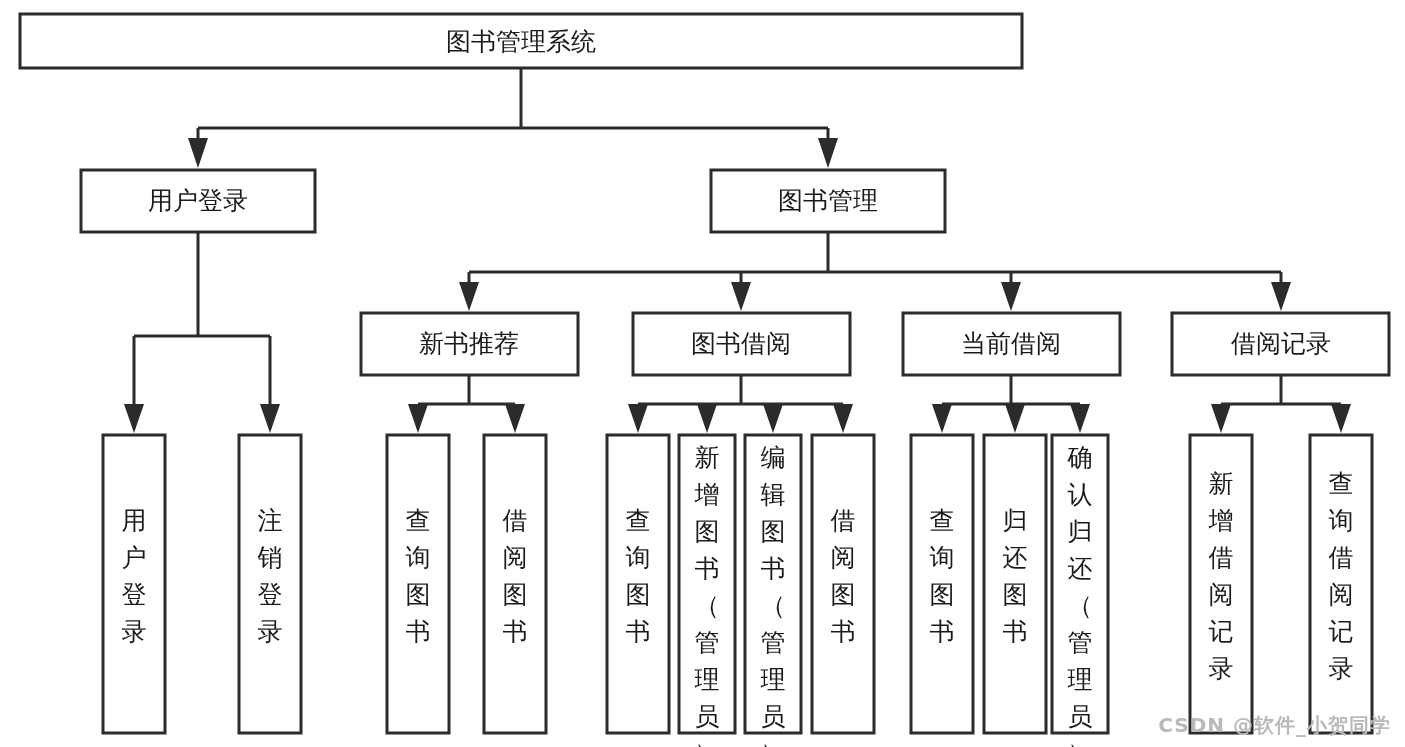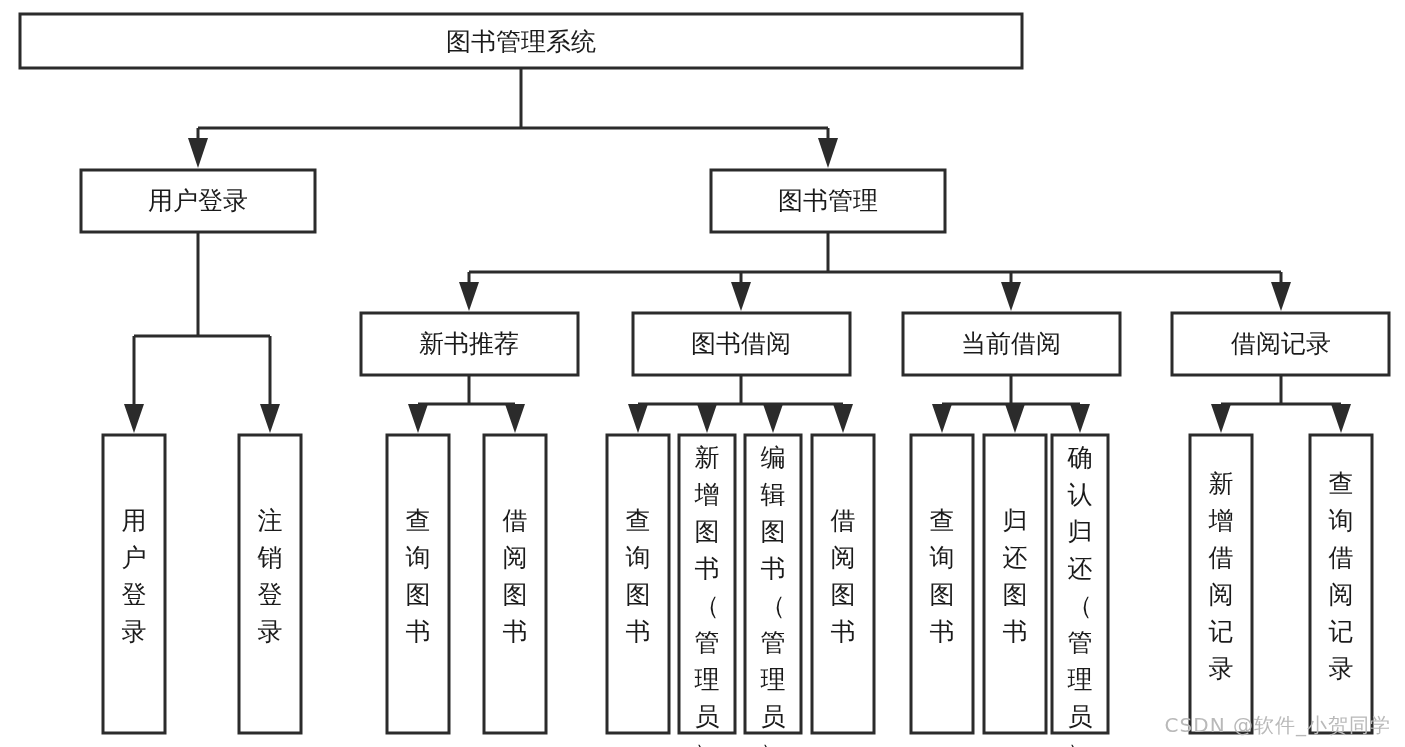--- a/index.html
+++ b/index.html
@@ -55,20 +55,21 @@
   .watermark {
     position: absolute;
     right: 14px;
     bottom: 8px;
     font-family: "DejaVu Sans", "Liberation Sans", sans-serif;
     font-size: 20px;
     color: #b9b9b9;
     letter-spacing: 1px;
     white-space: nowrap;
     pointer-events: none;
+    font-weight: bold;
   }
 </style>
 </head>
 <body>
 
 <div id="diagram-root">
 
   <svg id="tree-svg" viewBox="0 0 1405 747" xmlns="http://www.w3.org/2000/svg">
 
     <g>

